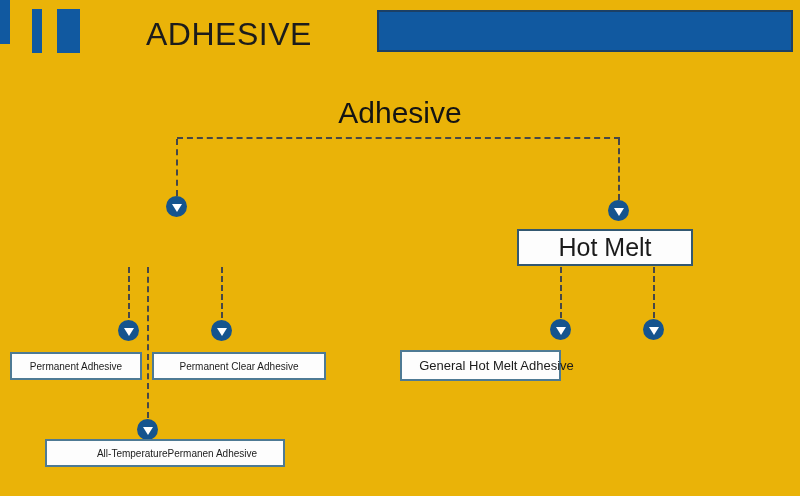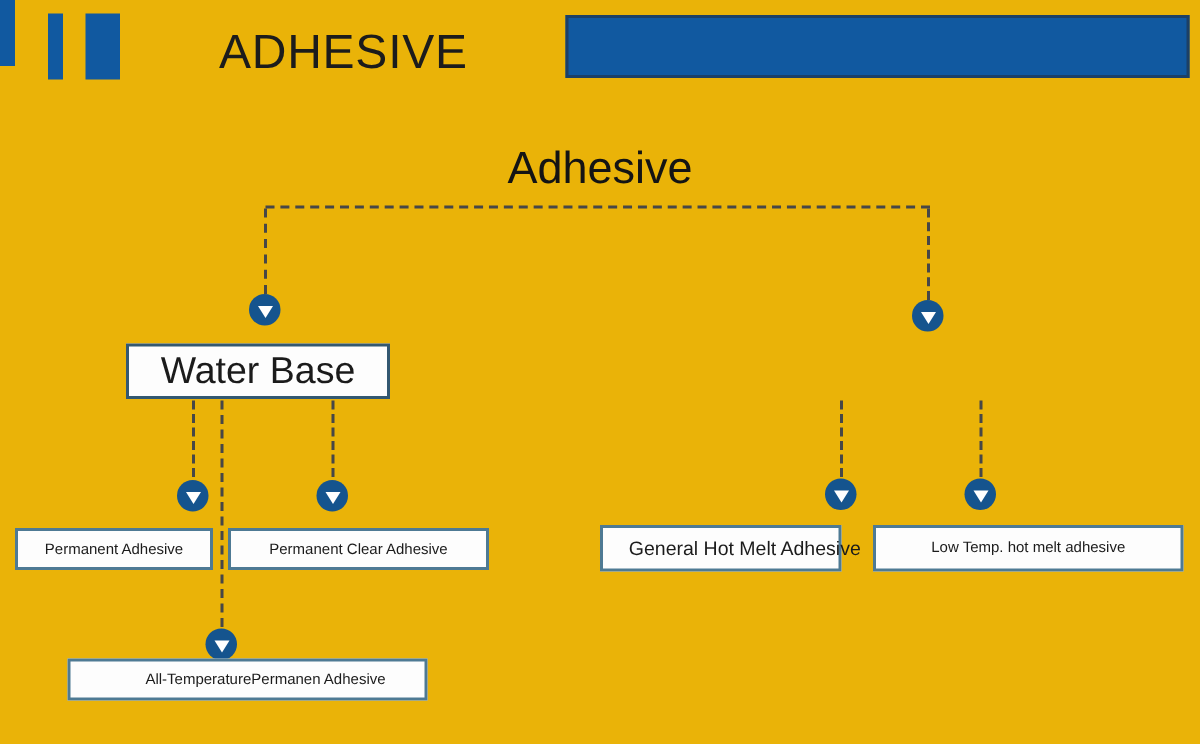--- a/index.html
+++ b/index.html
@@ -93,21 +93,21 @@
   <div class="vline conn-root-left"></div>
   <div class="vline conn-root-right"></div>
 
   <div class="circle-arrow ca1">
       <span class="tri"></span>
     </div>
   <div class="circle-arrow ca2">
       <span class="tri"></span>
     </div>
 
-  <div class="node main nd-water-base">Water Base</div>
+  <div class="node main nd-hot-melt">Hot Melt</div>
 
   <div class="vline conn-wb-1"></div>
   <div class="vline conn-wb-2"></div>
   <div class="vline conn-wb-3"></div>
 
   <div class="vline conn-hm-1"></div>
   <div class="vline conn-hm-2"></div>
 
   <div class="circle-arrow ca3">
       <span class="tri"></span>
@@ -122,15 +122,14 @@
       <span class="tri"></span>
     </div>
   <div class="circle-arrow ca5">
       <span class="tri"></span>
     </div>
 
   <div class="node leaf nd-perm">Permanent Adhesive</div>
   <div class="node leaf nd-perm-clear">Permanent Clear Adhesive</div>
   <div class="node leaf nd-all-temp">All-TemperaturePermanen Adhesive</div>
   <div class="node leaf small nd-general">General Hot Melt Adhesive</div>
-  <div class="node leaf nd-low-temp">Low Temp. hot melt adhesive</div>
 
 </div>
 
 </body></html>

